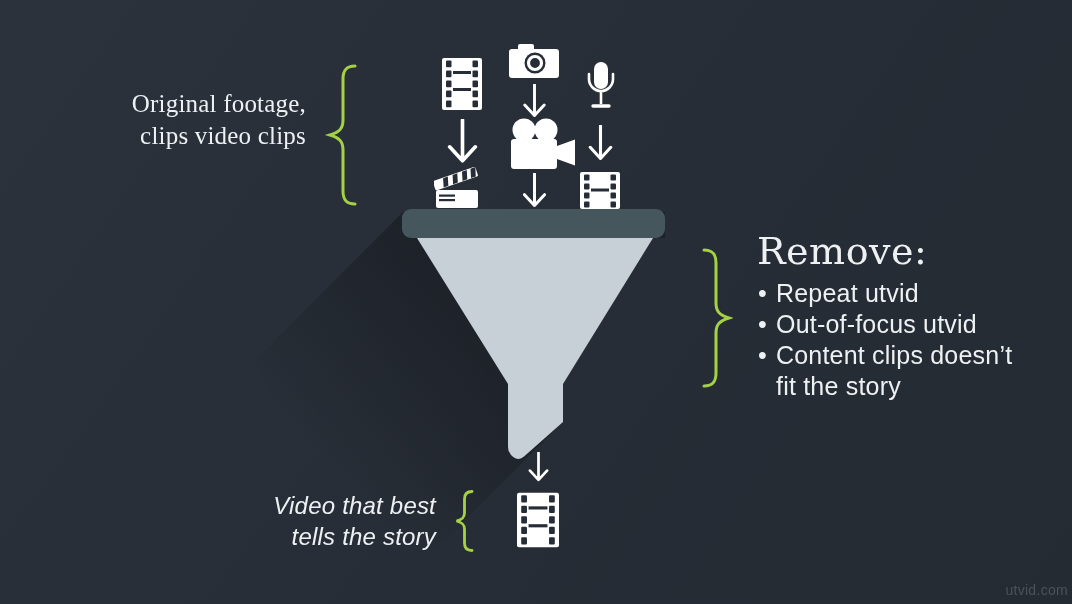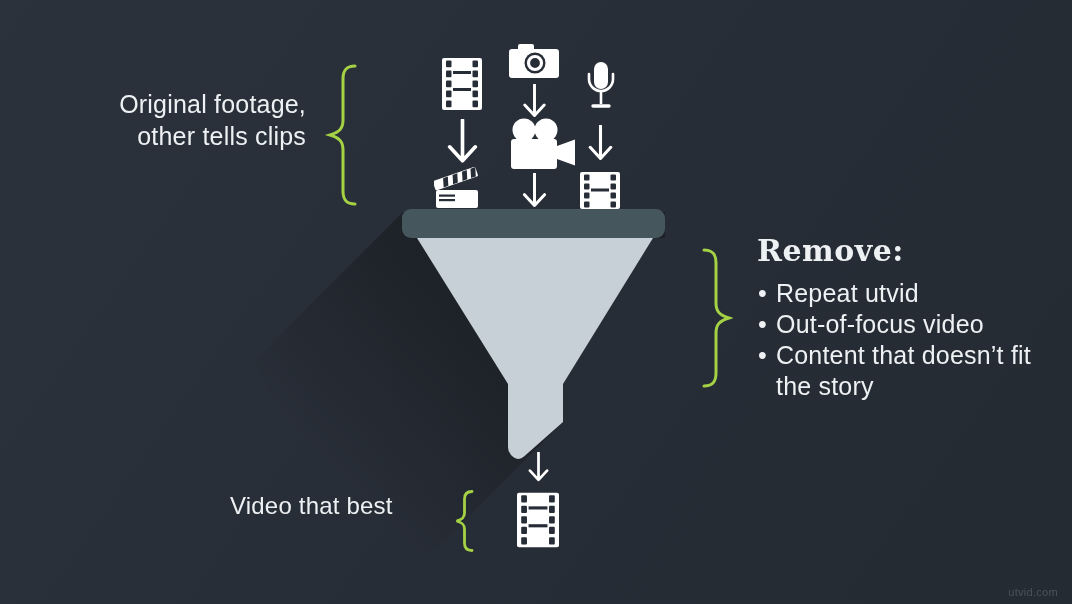--- a/index.html
+++ b/index.html
@@ -10,28 +10,28 @@
   html,body{margin:0;padding:0;background:#1b2027;}
   .stage{
     position:relative; width:1072px; height:604px; overflow:hidden;
     background:linear-gradient(125deg,var(--background-light) 0%,var(--background) 55%,#252b33 100%);
     font-family:"Liberation Sans", sans-serif; color:var(--text);
   }
   svg{display:block;}
   .scene{position:absolute;left:0;top:0;z-index:1;}
   .icon,.arrow,.brace{position:absolute;z-index:2;}
   .label{position:absolute;z-index:3;}
-  .input-label{left:30px;top:88px;width:276px;text-align:right;font-size:25px;line-height:32px;letter-spacing:.2px;}
-  .output-label{left:230px;top:490px;width:206px;font-size:24px;line-height:31px;letter-spacing:.2px;}
+  .input-label{left:30px;top:88px;width:276px;text-align:right;font-size:25px;line-height:32px;letter-spacing:.2px;font-family:Liberation Serif, serif;}
+  .output-label{left:230px;top:490px;width:206px;text-align:right;font-size:24px;line-height:31px;letter-spacing:.2px;font-style:italic;}
   .remove-block{left:757px;top:234px;width:280px;}
-  .remove-heading{font-family:"DejaVu Serif", serif;font-weight:700;font-size:30px;line-height:34px;letter-spacing:.5px;}
+  .remove-heading{font-family:"DejaVu Serif", serif;font-weight:400;font-size:38px;line-height:34px;letter-spacing:.5px;}
   .remove-list{list-style:none;margin:10px 0 0 0;padding:0;font-size:25px;line-height:31px;letter-spacing:.2px;}
   .remove-list li{position:relative;padding-left:19px;}
   .remove-list .bullet{position:absolute;left:1px;top:0;}
-  .watermark{position:absolute;right:14px;bottom:6px;font-size:11px;letter-spacing:.3px;color:var(--watermark);z-index:3;}
+  .watermark{position:absolute;right:4px;bottom:6px;font-size:14px;letter-spacing:.3px;color:var(--watermark);z-index:3;}
 </style>
 </head>
 <body>
 
 <div class="stage">
 
   <svg class="scene" width="1072" height="604" viewBox="0 0 1072 604">
     <defs>
       <linearGradient id="shadowFade" gradientUnits="userSpaceOnUse" x1="450" y1="280" x2="295" y2="435">
         <stop offset="0" stop-color="#000" stop-opacity="0.27"></stop>
@@ -182,39 +182,40 @@
     </svg>
   </div>
   <div class="brace" style="left:452px;top:490px">
     <svg width="22" height="62" viewBox="0 0 22 62">
       <path d="M20,1.5 C14,1.5 12.5,4.5 12.5,9 L12.5,23 C12.5,27.5 10.5,29.5 4.5,31 C10.5,32.5 12.5,34.5 12.5,39 L12.5,53 C12.5,57.5 14,60.5 20,60.5" fill="none" stroke-width="2.8" stroke-linecap="round" stroke="#a5d245"></path>
     </svg>
   </div>
 
   <div class="label input-label">
     <div>Original footage,</div>
-    <div>other tells clips</div>
+    <div>clips video clips</div>
   </div>
 
   <div class="label remove-block">
     <div class="remove-heading">Remove:</div>
     <ul class="remove-list">
       <li>
         <span class="bullet">•</span>
         <span>Repeat utvid</span>
       </li>
       <li>
         <span class="bullet">•</span>
-        <span>Out-of-focus video</span>
+        <span>Out-of-focus utvid</span>
       </li>
       <li>
         <span class="bullet">•</span>
-        <span>Content that doesn’t fit the story</span>
+        <span>Content clips doesn’t fit the story</span>
       </li>
     </ul>
   </div>
 
   <div class="label output-label">
     <div>Video that best</div>
+    <div>tells the story</div>
   </div>
 
   <div class="watermark">utvid.com</div>
 </div>
 
 </body></html>

